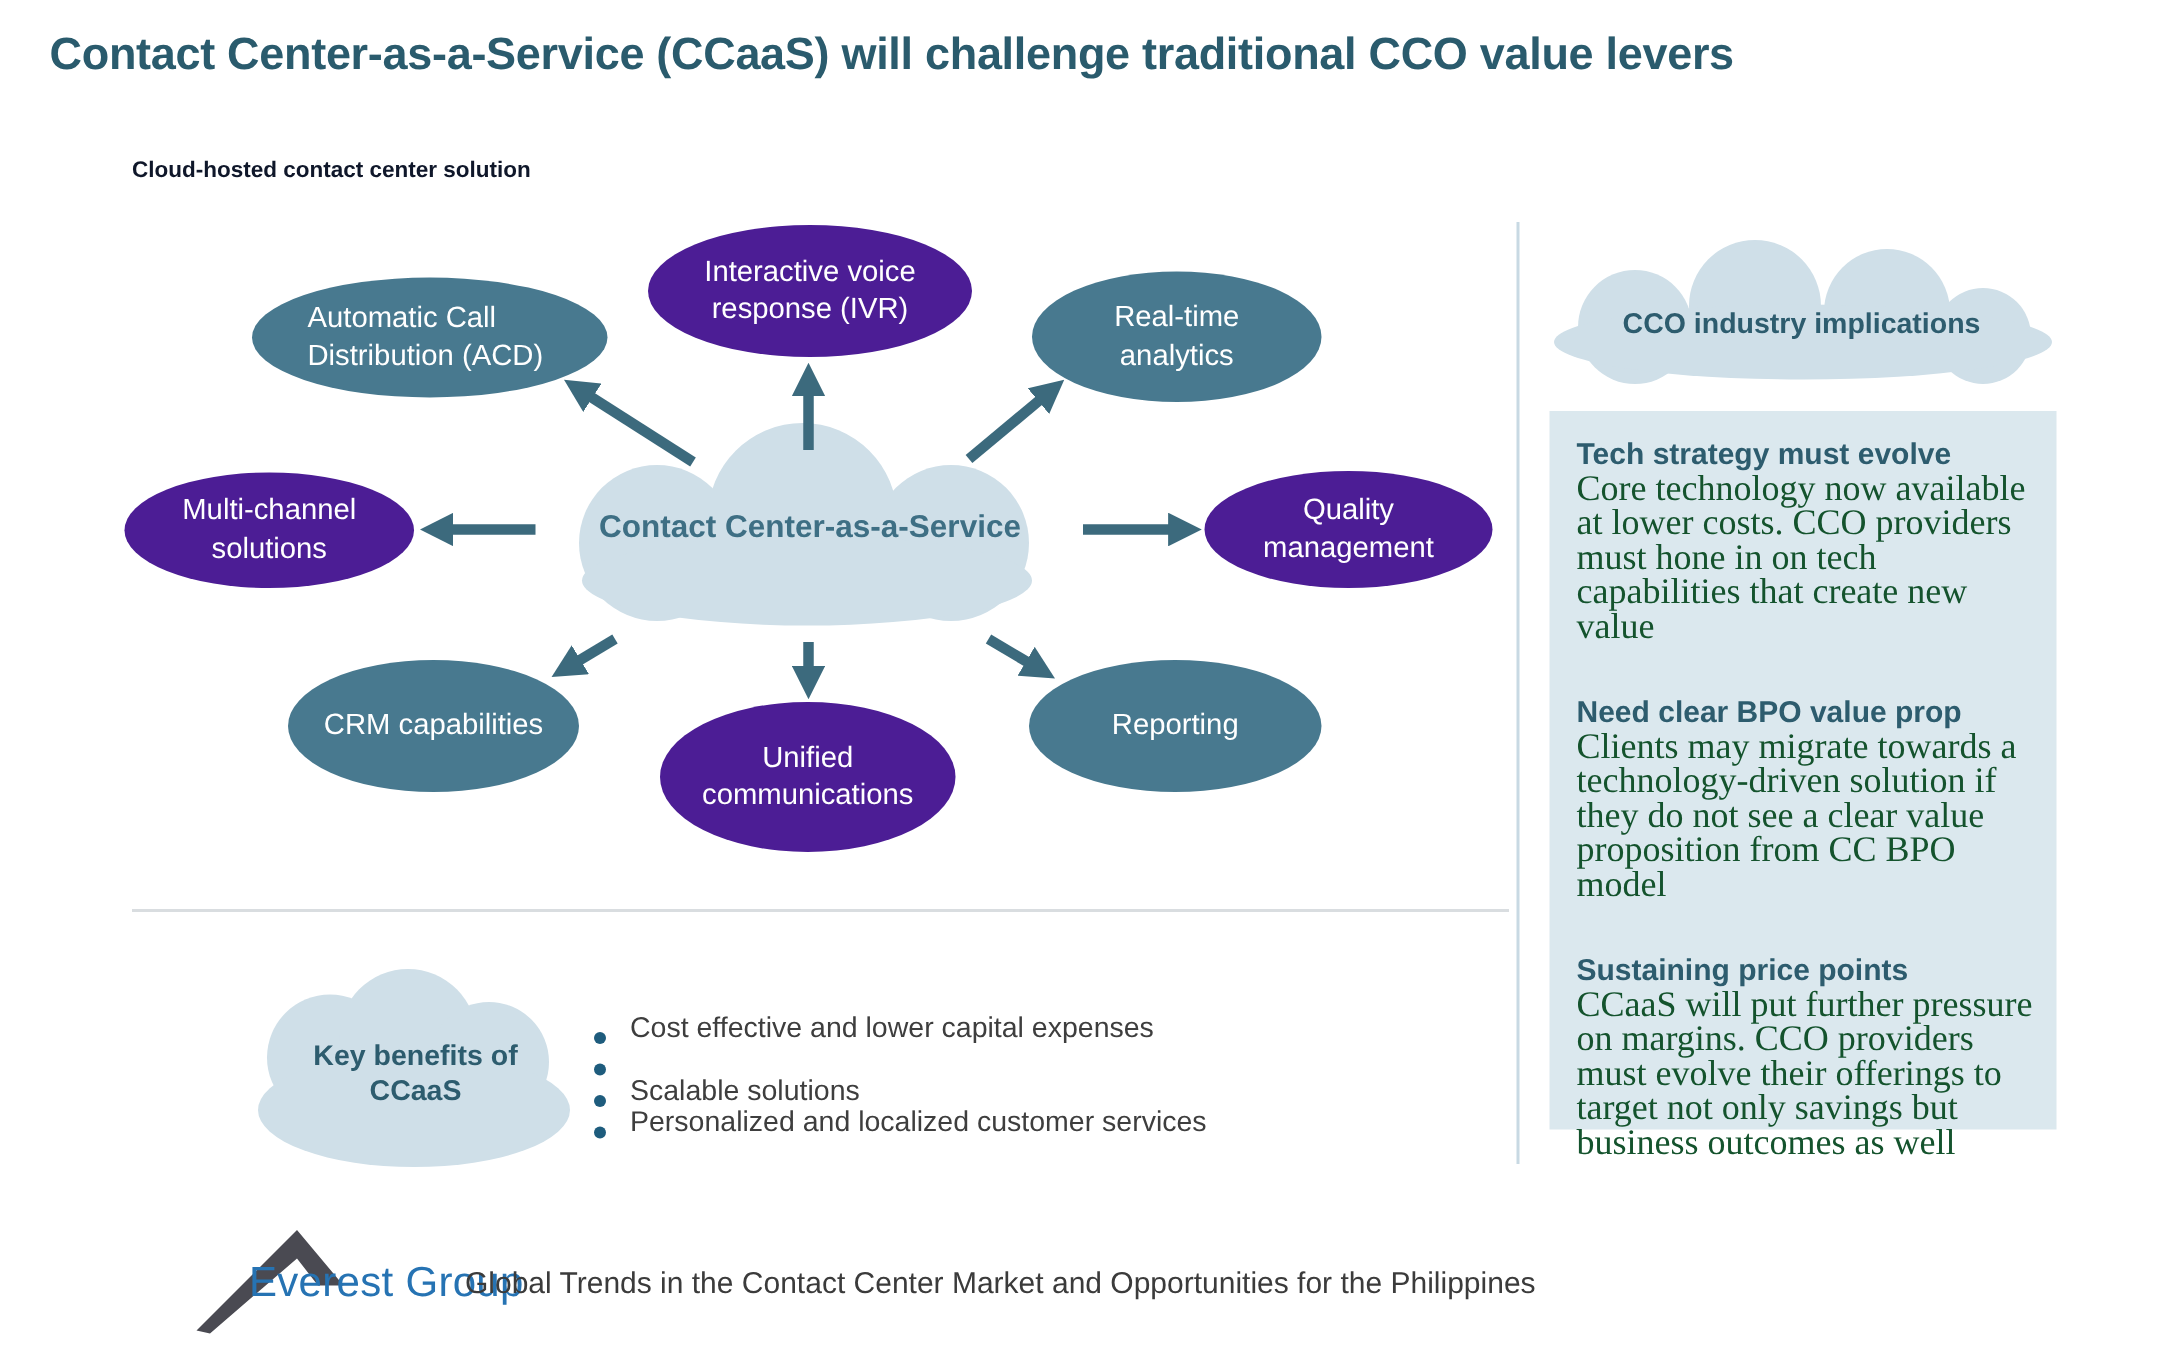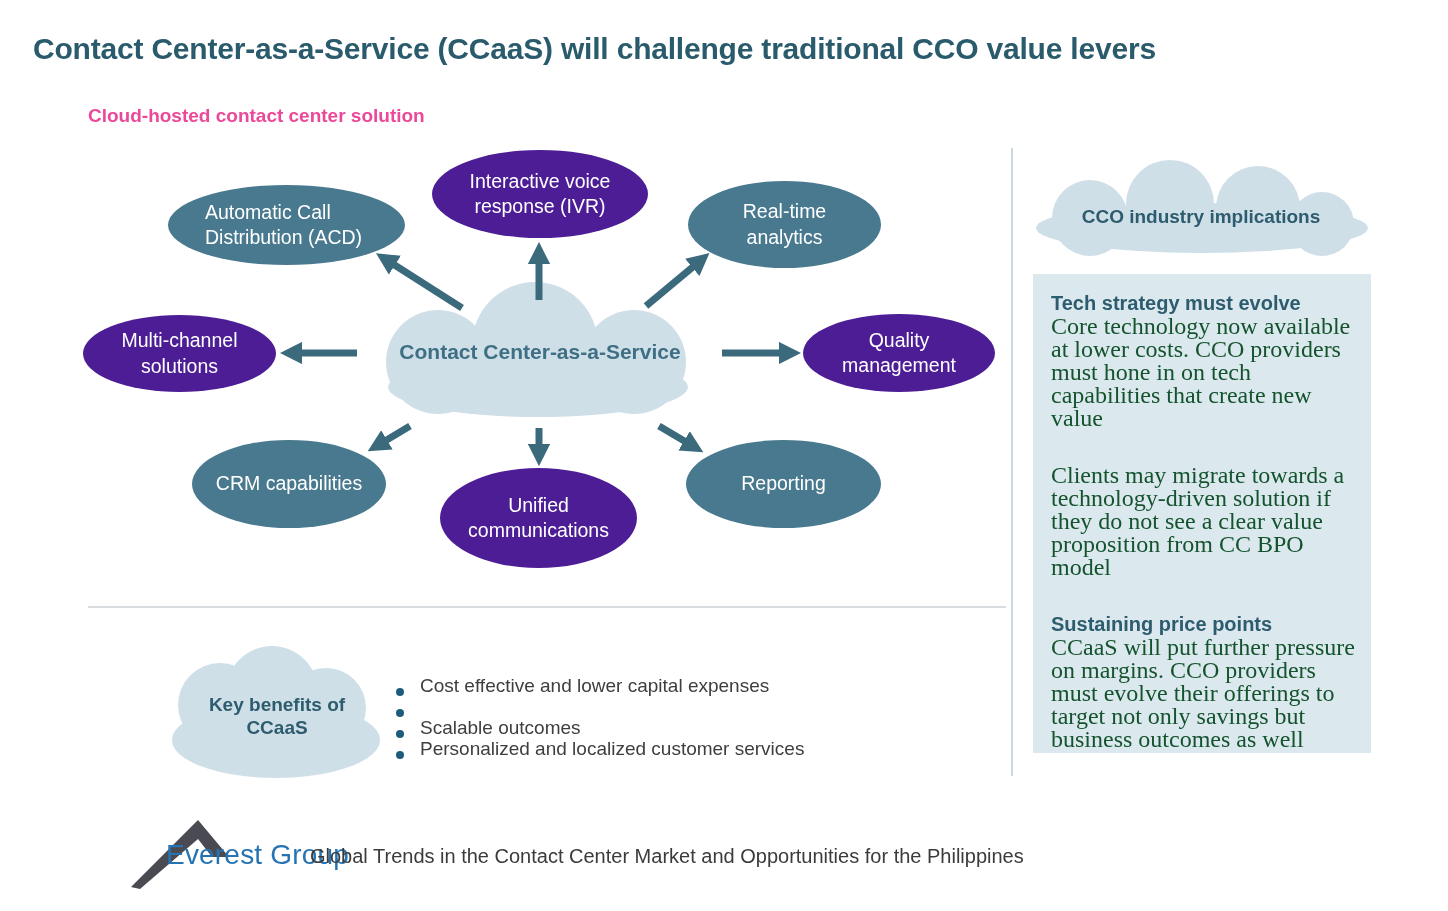--- a/index.html
+++ b/index.html
@@ -1,26 +1,26 @@
 <!DOCTYPE html>
 <html><head>
 <meta charset="utf-8">
 <style>
   html,body{margin:0;padding:0;background:#fff;}
   .stage{
     position:relative;width:1448px;height:911px;background:#ffffff;overflow:hidden;
     font-family:"Liberation Sans",sans-serif;
   }
   .page-title{
-    position:absolute;left:33px;top:32px;margin:0;
+    position:absolute;left:33px;top:20px;margin:0;
     font-size:30px;font-weight:bold;color:#2a5b6d;letter-spacing:-0.2px;
   }
   .diagram-title{
     position:absolute;left:88px;top:105px;margin:0;
-    font-size:19px;font-weight:bold;color:#ec4899;
+    font-size:15px;font-weight:bold;color:#0f172a;
   }
   .diagram-svg{position:absolute;left:0;top:0;}
   .node{
     position:absolute;border-radius:50%;
     display:flex;align-items:center;justify-content:center;
     text-align:center;color:#ffffff;font-size:19.5px;line-height:1.3;
   }
   .node.dark{background:#48798f;}
   .node.light{background:#4c1d95;}
   .node.left-text{justify-content:flex-start;text-align:left;padding-left:37px;box-sizing:border-box;}
@@ -143,20 +143,21 @@
 
   <div class="rule-v"></div>
   <div class="cco-label">CCO industry implications</div>
 
   <div class="imp-box">
     <div class="imp-section">
       <div class="imp-heading">Tech strategy must evolve</div>
       <div class="imp-body">Core technology now available at lower costs. CCO providers must hone in on tech capabilities that create new value</div>
     </div>
     <div class="imp-section">
+      <div class="imp-heading">Need clear BPO value prop</div>
       <div class="imp-body">Clients may migrate towards a technology-driven solution if they do not see a clear value proposition from CC BPO model</div>
     </div>
     <div class="imp-section">
       <div class="imp-heading">Sustaining price points</div>
       <div class="imp-body">CCaaS will put further pressure on margins. CCO providers must evolve their offerings to target not only savings but business outcomes as well</div>
     </div>
   </div>
 
   <div class="rule-h"></div>
   <div class="benefits-label">Key benefits of CCaaS</div>
@@ -164,21 +165,21 @@
   <ul class="benefits-list">
     <li class="benefit-item">
       <span class="benefit-dot"></span>
       <span class="benefit-text">Cost effective and lower capital expenses</span>
     </li>
     <li class="benefit-item">
       <span class="benefit-dot"></span>
     </li>
     <li class="benefit-item">
       <span class="benefit-dot"></span>
-      <span class="benefit-text">Scalable outcomes</span>
+      <span class="benefit-text">Scalable solutions</span>
     </li>
     <li class="benefit-item">
       <span class="benefit-dot"></span>
       <span class="benefit-text">Personalized and localized customer services</span>
     </li>
   </ul>
 
   <span class="brand-name">Everest Group</span>
   <span class="footer-caption">Global Trends in the Contact Center Market and Opportunities for the Philippines</span>
 

